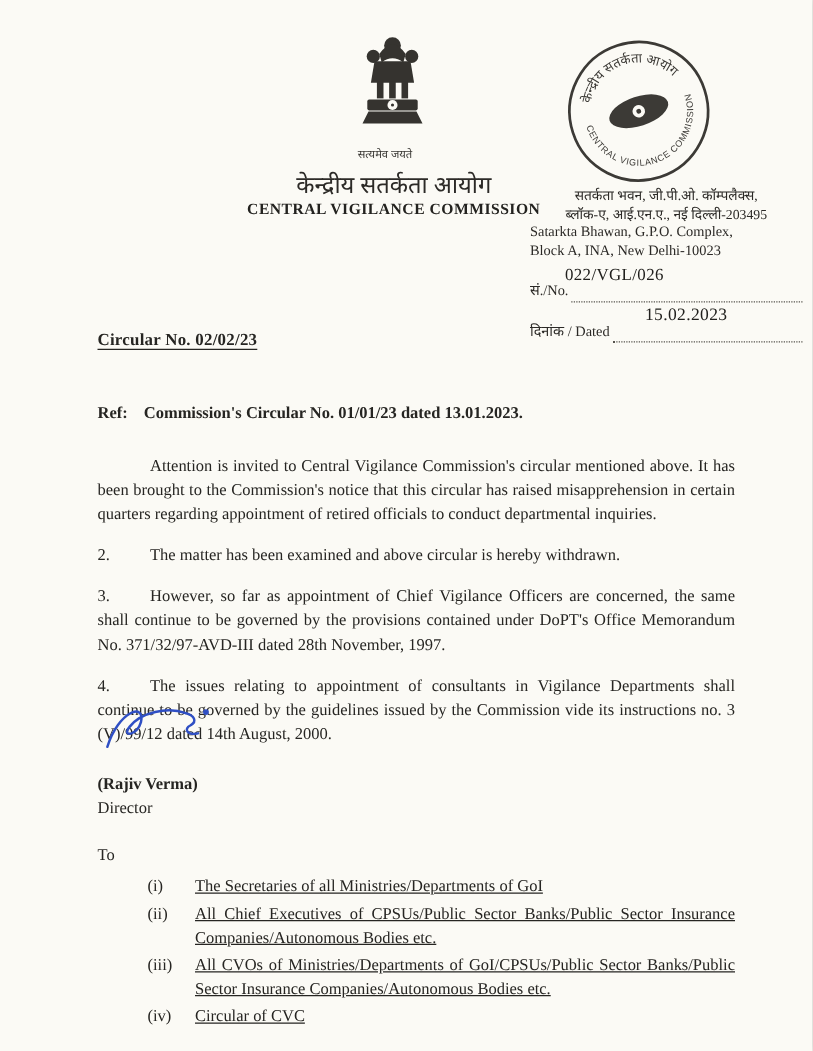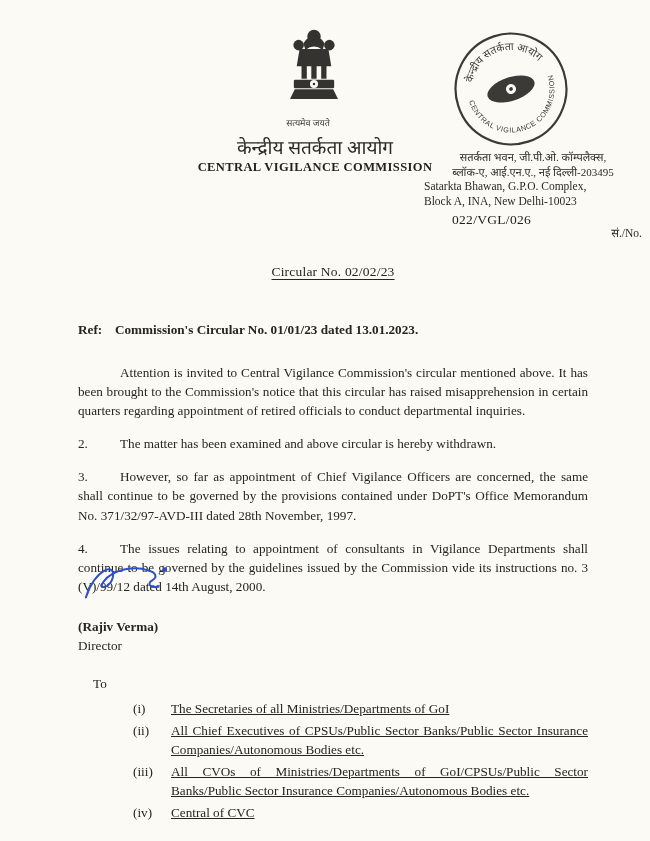--- a/index.html
+++ b/index.html
@@ -17,39 +17,39 @@
     box-shadow:0 0 6px rgba(0,0,0,.25);
   }
   
   .emblem{position:absolute;left:283px;top:24px;width:62px;height:96px;text-align:center;}
   .motto{position:absolute;left:248px;top:116px;width:120px;text-align:center;font-size:9px;color:#3a3834;}
   .org-hindi{position:absolute;left:185px;top:134px;width:260px;text-align:center;font-size:19px;color:#2c2a27;}
   .org-english{position:absolute;left:165px;top:160px;width:300px;text-align:center;font-weight:bold;font-size:12.5px;letter-spacing:.4px;color:#23221f;}
   .seal{position:absolute;left:452px;top:30px;width:118px;height:118px;transform:rotate(-18deg);}
   .addr{position:absolute;left:424px;top:150px;width:218px;font-size:11.5px;line-height:1.32;color:#2b2926;}
   .addr .hn{font-size:11px;text-align:center;}
-  .form-row{position:relative;display:flex;align-items:flex-end;margin-top:17px;font-size:11.5px;flex-direction:column;}
+  .form-row{position:relative;display:flex;align-items:flex-end;margin-top:17px;font-size:11.5px;}
   .leader{flex:1 1 auto;border-bottom:1.6px dotted #55524c;margin-left:2px;height:12px;}
   .overlay-val{position:absolute;font-size:13.5px;color:#21201d;letter-spacing:.3px;}
   .file-no{top:-15px;left:28px;}
   .date-val{top:-15px;left:92px;font-size:14px;}
   
   .content{position:absolute;left:78px;top:262px;width:510px;font-size:13.2px;line-height:1.45;color:#262522;}
-  .cir-title{text-align:center;font-weight:normal;font-size:13.5px;text-decoration:underline;text-underline-offset:3px;margin:0 0 38px 0;letter-spacing:.2px;}
+  .cir-title{font-weight:bold;font-size:13.5px;text-decoration:underline;text-underline-offset:3px;margin:0 0 38px 0;letter-spacing:.2px;}
   .ref-row{font-weight:bold;margin:0 0 24px 0;}
   .ref-row .ref-label{display:inline-block;width:37px;}
   .para{margin:0 0 14px 0;text-align:justify;}
   .pnum{display:inline-block;width:42px;}
   
   .sig-block{position:relative;margin-top:-52px;text-align:left;}
   .sig-scribble{display:inline-block;margin-right:18px;}
   .sig-name{font-weight:bold;margin-top:2px;}
   .sig-title{padding-right:28px;}
   
-  .dist{margin-top:18px;margin-left:15px;}
+  .dist{margin-top:18px;}
   .dist-label{margin-bottom:6px;}
   .dist-items{margin-left:40px;}
   .dist-item{display:flex;margin-bottom:3px;}
   .dist-num{flex:0 0 38px;}
   .dist-text{flex:1 1 auto;text-align:justify;text-decoration:underline;}
 </style>
 </head>
 <body>
 
 <div class="page">
@@ -101,20 +101,25 @@
     <div class="hn">ब्लॉक-ए, आई.एन.ए., नई दिल्ली-203495</div>
     <div>Satarkta Bhawan, G.P.O. Complex,</div>
     <div>Block A, INA, New Delhi-10023</div>
 
     <div class="form-row">
       <span class="overlay-val file-no">022/VGL/026</span>
       <span>सं./No.</span>
       <span class="leader"></span>
     </div>
 
+    <div class="form-row">
+      <span class="overlay-val date-val">15.02.2023</span>
+      <span>दिनांक / Dated</span>
+      <span class="leader"></span>
+    </div>
   </div>
 
   <div class="content">
 
     <div class="cir-title">Circular No. 02/02/23</div>
 
     <div class="ref-row">
       <span class="ref-label">Ref:</span><span>Commission's Circular No. 01/01/23 dated 13.01.2023.</span>
     </div>
 
@@ -155,19 +160,19 @@
         <div class="dist-item">
           <span class="dist-num">(ii)</span>
           <span class="dist-text">All Chief Executives of CPSUs/Public Sector Banks/Public Sector Insurance Companies/Autonomous Bodies etc.</span>
         </div>
         <div class="dist-item">
           <span class="dist-num">(iii)</span>
           <span class="dist-text">All CVOs of Ministries/Departments of GoI/CPSUs/Public Sector Banks/Public Sector Insurance Companies/Autonomous Bodies etc.</span>
         </div>
         <div class="dist-item">
           <span class="dist-num">(iv)</span>
-          <span class="dist-text">Central of CVC</span>
+          <span class="dist-text">Circular of CVC</span>
         </div>
       </div>
     </div>
 
   </div>
 </div>
 
 </body></html>

